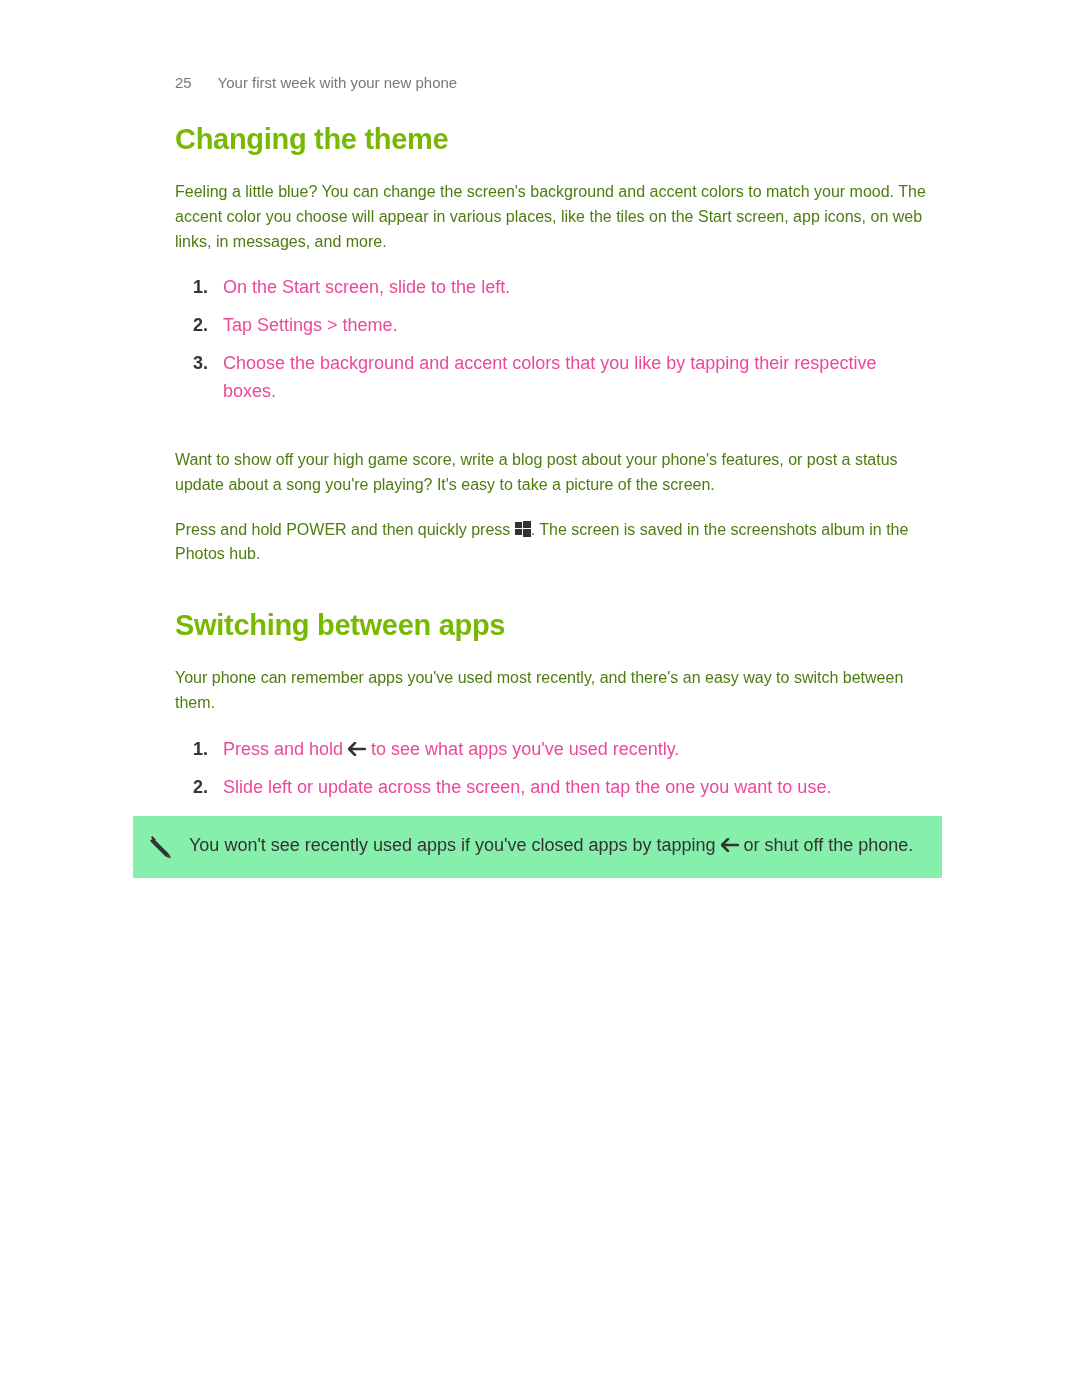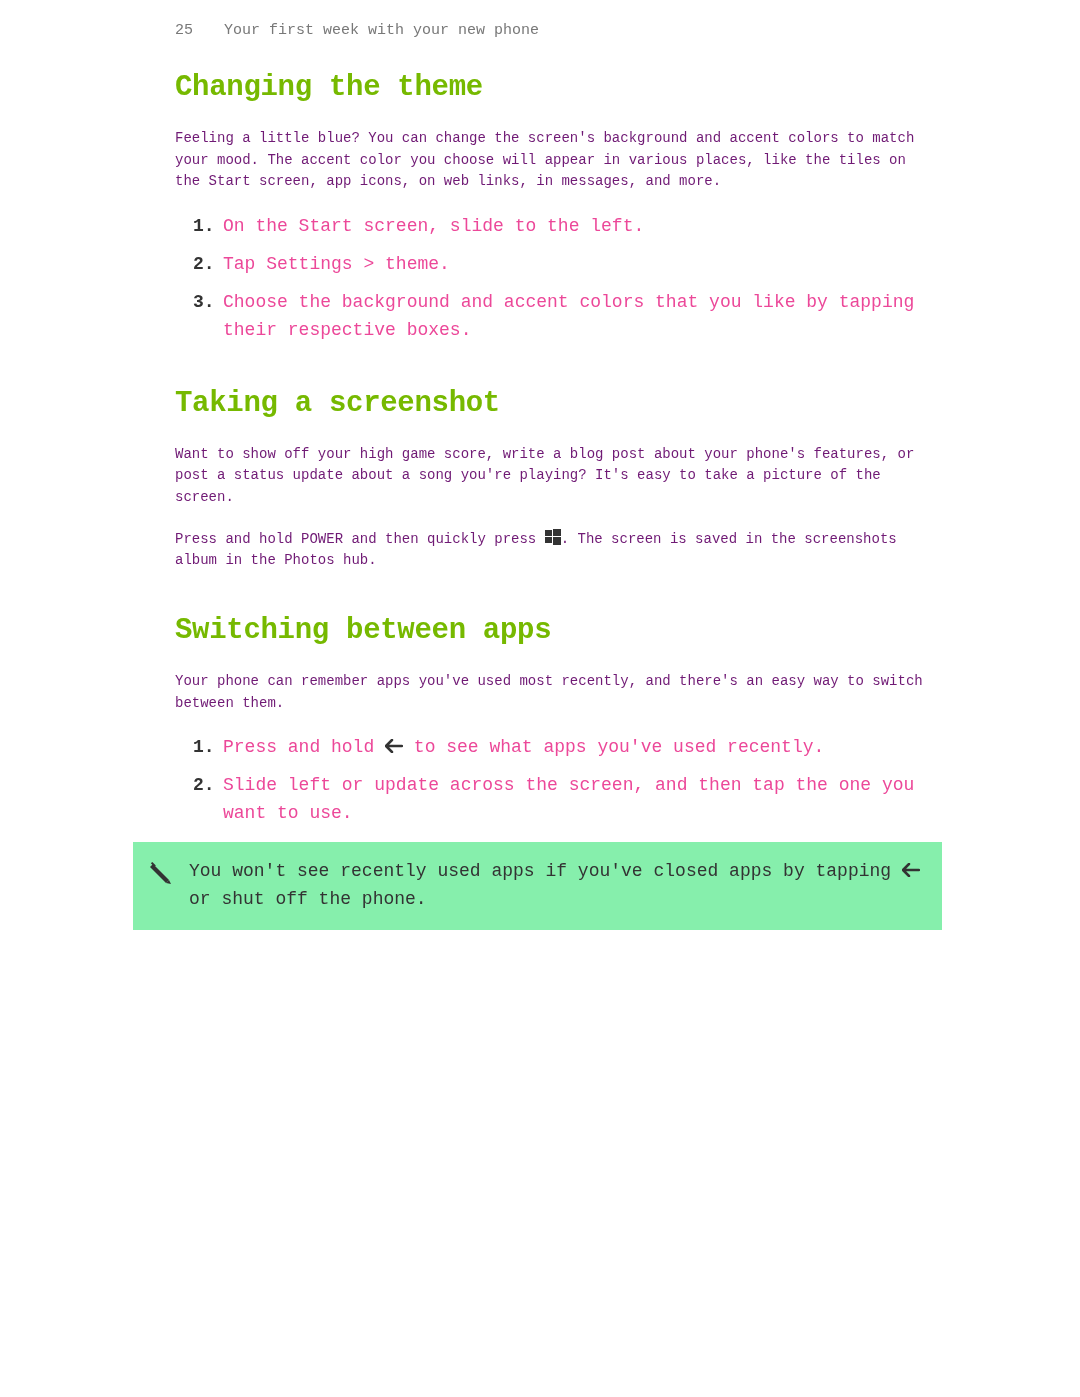--- a/index.html
+++ b/index.html
@@ -9,42 +9,41 @@
     }
     body {
       font-family: 'Trebuchet MS', 'Segoe UI', Arial, sans-serif;
       background: #fff;
       color: #333;
       width: 1080px;
       height: 1397px;
       position: relative;
     }
     .page {
-      padding: 22px 150px 50px 175px;
-      font-family: Liberation Mono, monospace;
+      padding: 74px 150px 50px 175px;
     }
     .header {
       font-size: 15px;
       color: #787878;
       margin-bottom: 32px;
     }
     .header .page-num {
       margin-right: 22px;
     }
     h1 {
       color: #76b900;
       font-size: 29px;
       font-weight: bold;
       margin-bottom: 24px;
       letter-spacing: -0.3px;
     }
     .body-text {
-      font-size: 14px;
+      font-size: 16px;
       line-height: 1.55;
-      color: #701a75;
+      color: #4d7c0f;
       margin-bottom: 20px;
     }
     ol {
       list-style: none;
       counter-reset: item;
       margin-bottom: 42px;
     }
     ol li {
       counter-increment: item;
       font-size: 18px;
@@ -112,21 +111,20 @@
   <h1>Changing the theme</h1>
   <p class="body-text">Feeling a little blue? You can change the screen's background and accent colors to match your mood. The accent color you choose will appear in various places, like the tiles on the Start screen, app icons, on web links, in messages, and more.</p>
   <ol>
     <li>On the Start screen, slide to the left.</li>
     <li>
       <span>Tap </span><span>Settings</span><span> &gt; </span><span>theme</span><span>.</span>
     </li>
     <li>Choose the background and accent colors that you like by tapping their respective boxes.</li>
   </ol>
 
-  <h1 class="section-gap">Taking a screenshot</h1>
   <p class="body-text">Want to show off your high game score, write a blog post about your phone's features, or post a status update about a song you're playing? It's easy to take a picture of the screen.</p>
   <p class="body-text" style="margin-bottom: 42px;">
     <span>Press and hold POWER and then quickly press </span><span class="icon-windows"><svg viewBox="0 0 16 16">
           <rect x="0" y="1" width="7" height="6" fill="#333"></rect>
           <rect x="8" y="0" width="8" height="7" fill="#333"></rect>
           <rect x="0" y="8" width="7" height="6" fill="#333"></rect>
           <rect x="8" y="8" width="8" height="8" fill="#333"></rect>
         </svg></span><span>. The screen is saved in the </span><span>screenshots</span><span> album in the Photos hub.</span>
   </p>
 

